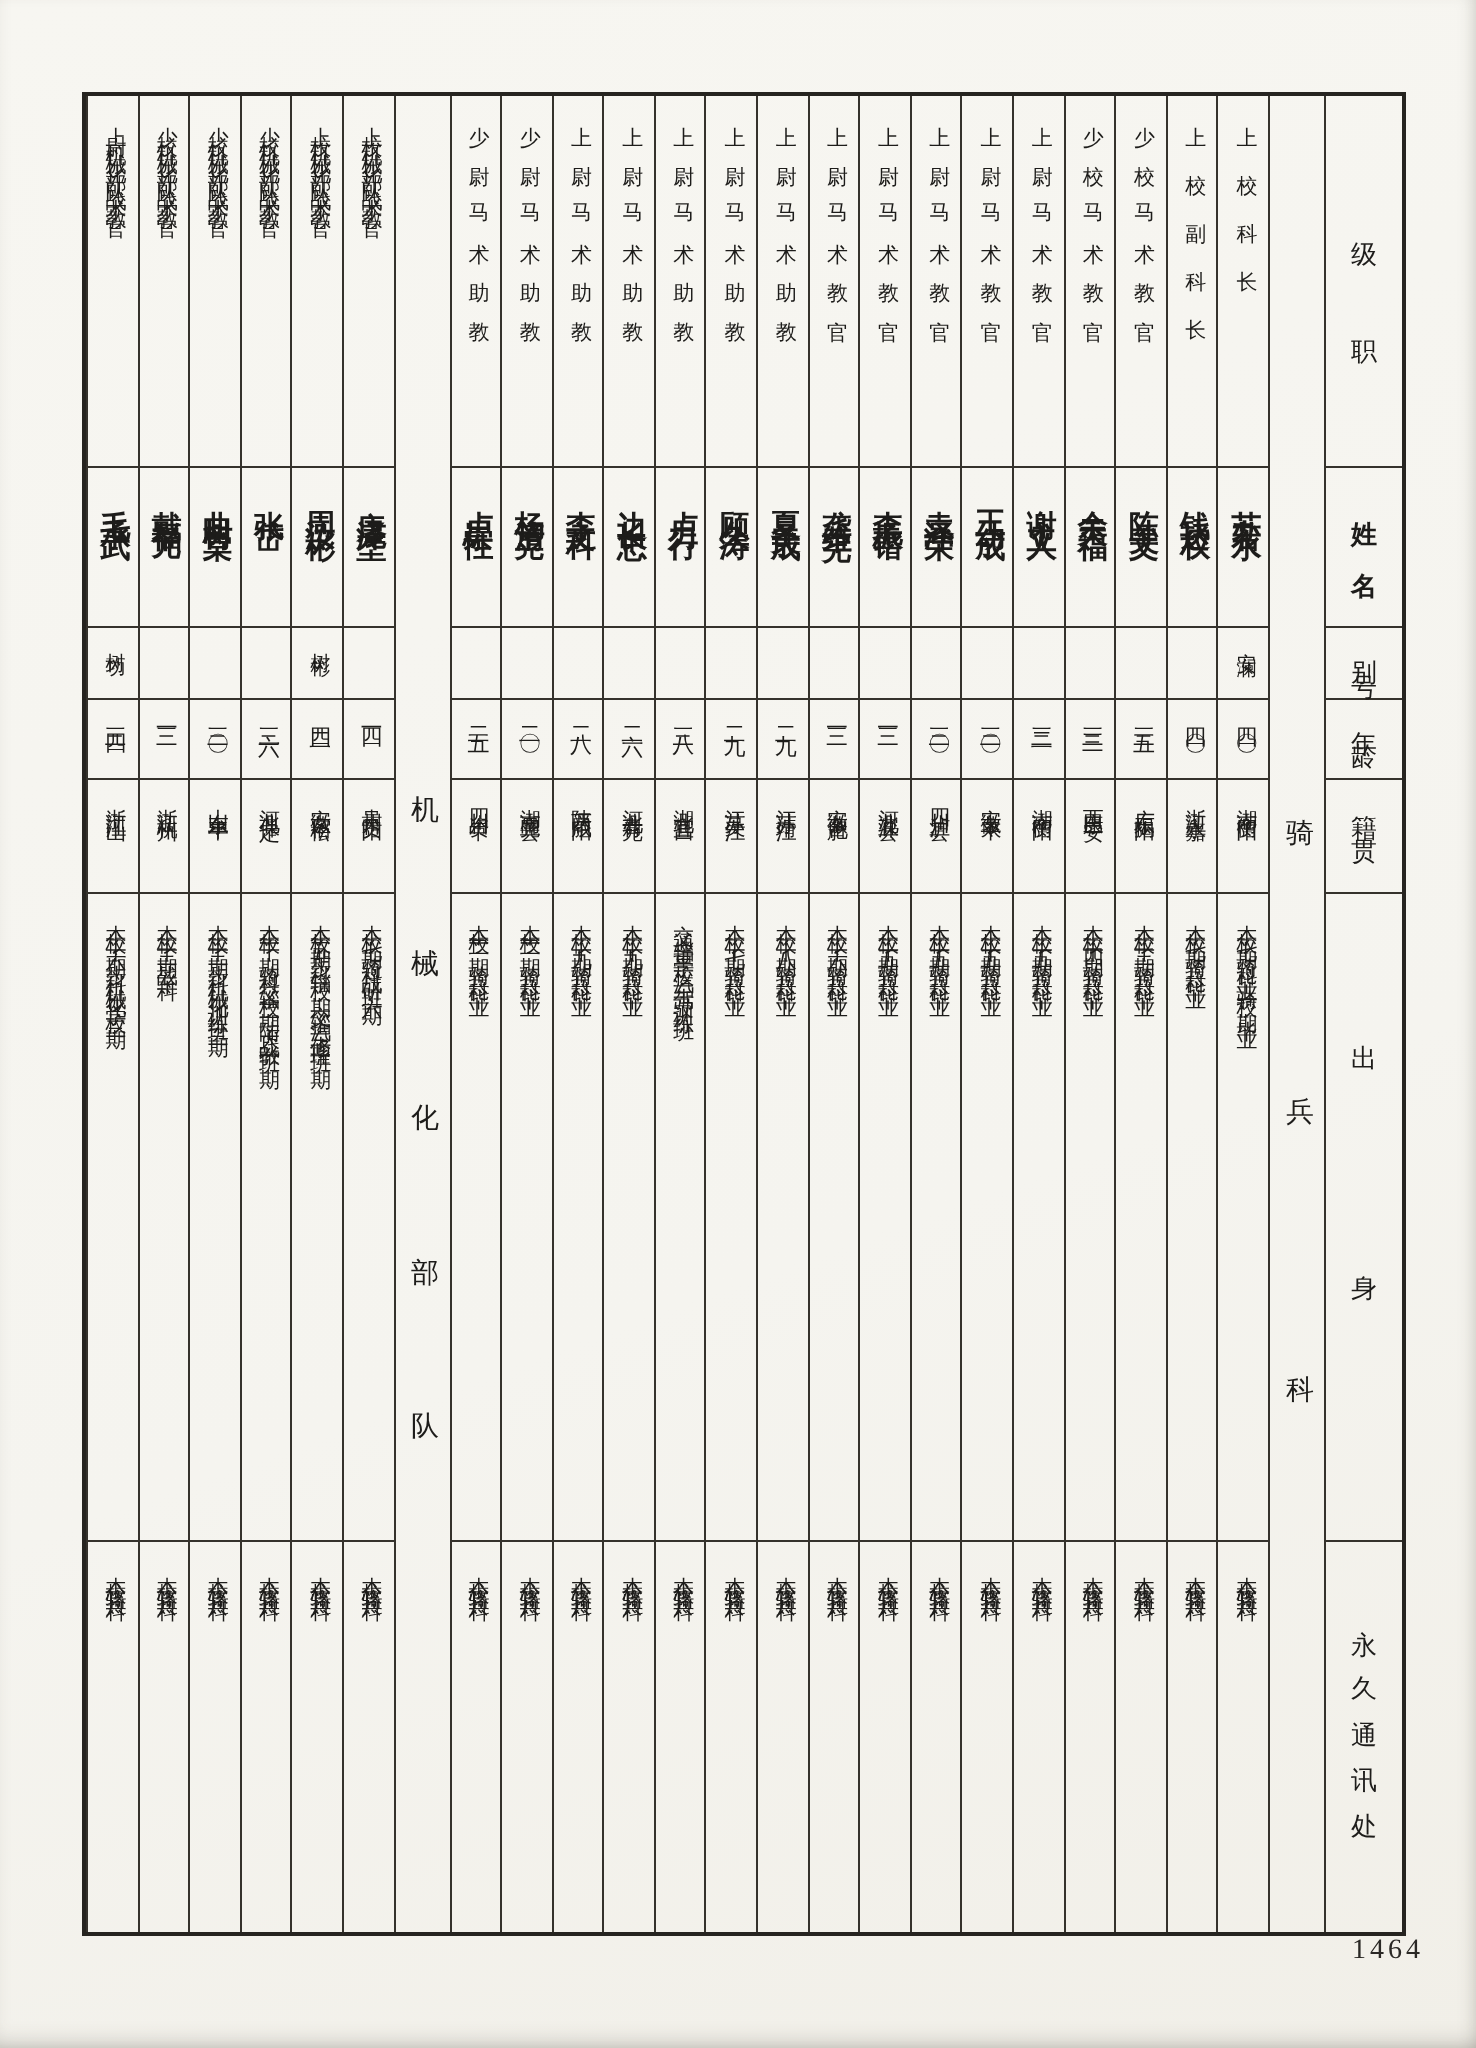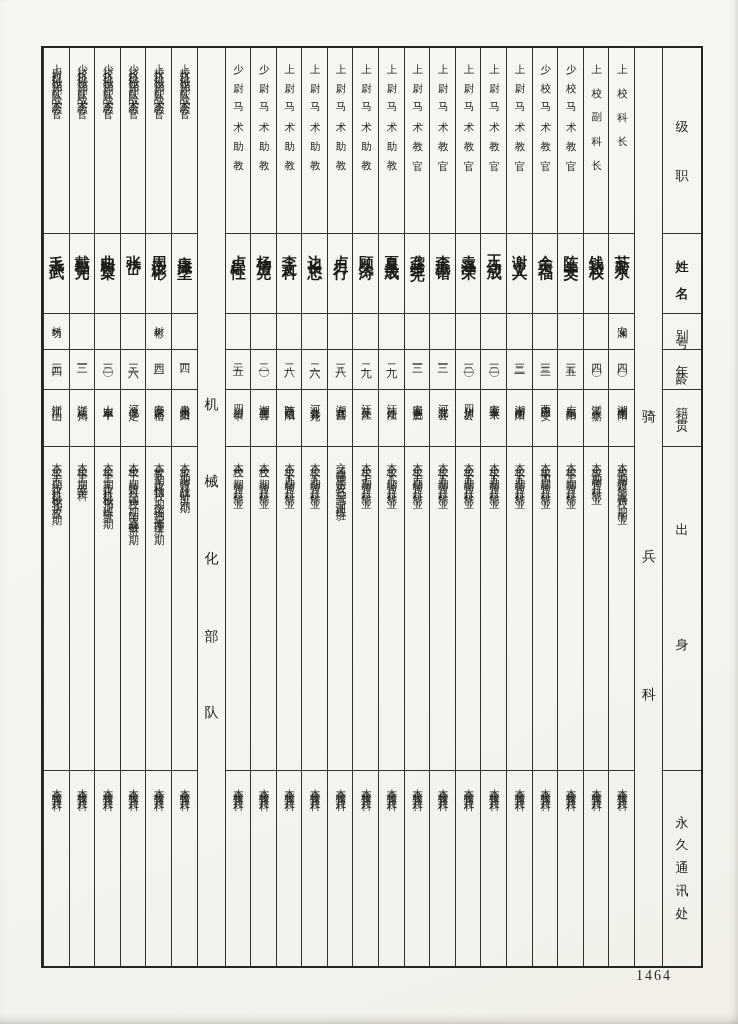--- a/index.html
+++ b/index.html
@@ -36,21 +36,21 @@
   .div-mech{padding-top:338px;letter-spacing:77px;}
   .header-col .cell{font-size:13px;}
   .h-rank{padding-top:62px;letter-spacing:50px;}
   .h-name{padding-top:16px;letter-spacing:26px;}
   .h-alias{padding-top:5px;letter-spacing:8px;}
   .h-age{padding-top:5px;letter-spacing:6px;}
   .h-native{padding-top:7px;letter-spacing:12px;}
   .h-origin{padding-top:65px;letter-spacing:115px;}
   .h-addr{padding-top:33px;letter-spacing:23px;border-bottom:none;}
   .page-number{
-    position:absolute;left:636px;top:968px;font-size:14px;letter-spacing:2px;color:#2a2825;
+    position:absolute;left:676px;top:968px;font-size:14px;letter-spacing:2px;color:#2a2825;
     font-family:"Liberation Serif",serif;
   }
 </style>
 </head>
 <body>
 
 <div class="page">
   <div class="table">
     <div class="col header-col">
       <div class="cell c-rank h-rank">级职</div>

